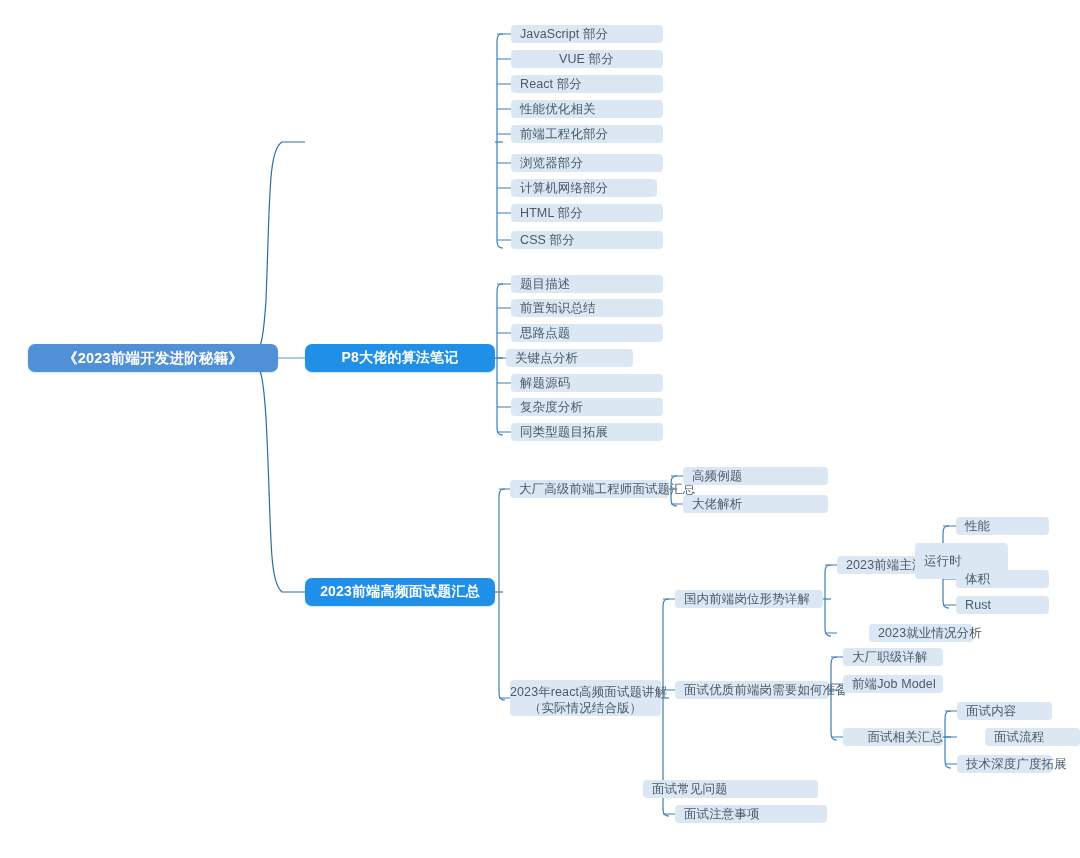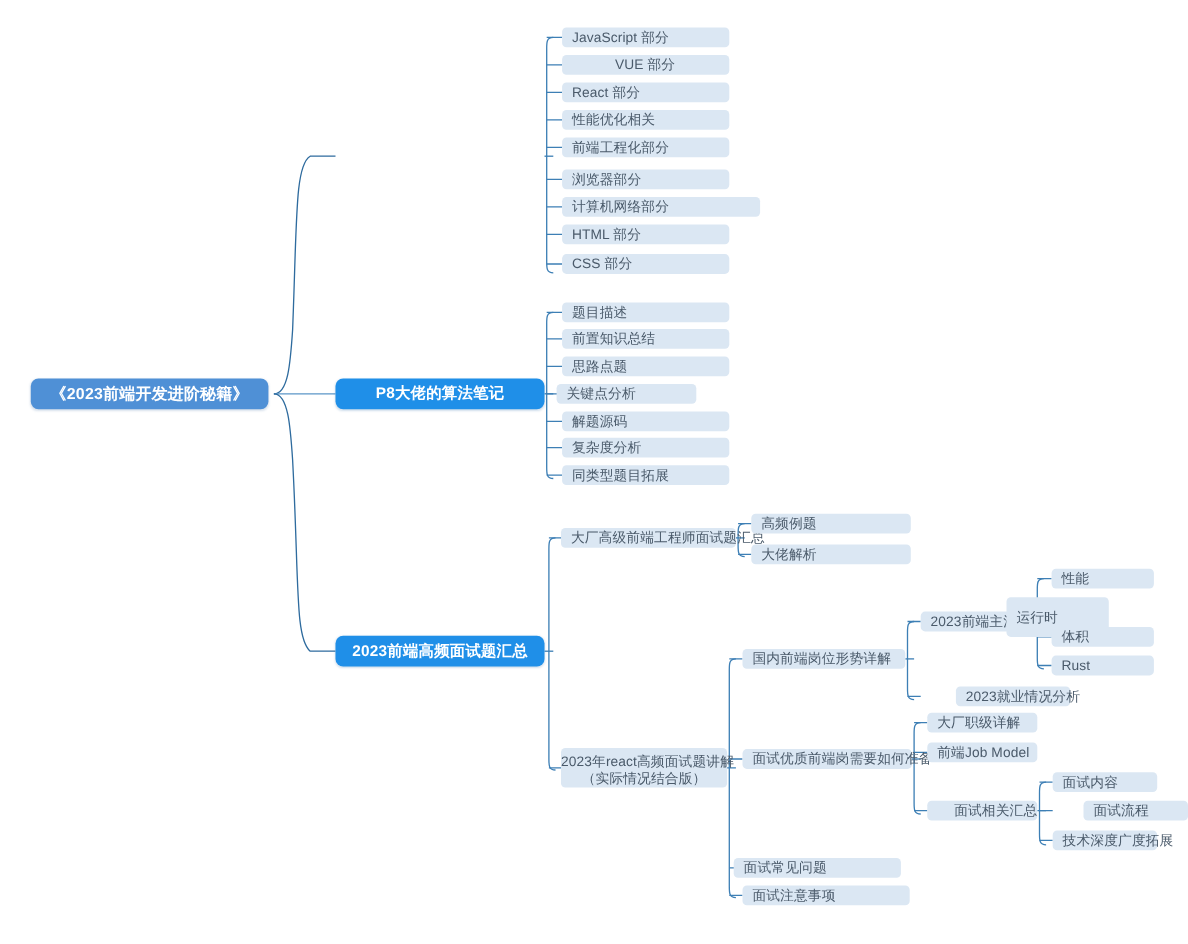--- a/index.html
+++ b/index.html
@@ -133,21 +133,21 @@
       <path d="M831 657 L843 657 M831 684 L843 684 M831 737 L843 737"></path>
     </g>
 
     <g>
       <path d="M943 737 L951 737"></path>
       <path d="M951 711 C945 711 945 715 945 721 L945 758 C945 764 945 768 951 768"></path>
       <path d="M945 711 L957 711 M945 737 L957 737 M945 764 L957 764"></path>
     </g>
   </svg>
 
-  <div class="node n-root" style="left:28px; top:344px; width:216px; height:28px;">
+  <div class="node n-root" style="left:28px; top:344px; width:250px; height:28px;">
     <span>《2023前端开发进阶秘籍》</span>
   </div>
 
 
   <div class="node n-leaf" style="left:511px; top:25px; width:152px; height:18px;">
     <span>JavaScript 部分</span>
     </div>
   <div class="node n-leaf" style="left:511px; top:50px; width:152px; height:18px;padding-left:48px;">
     <span>VUE 部分</span>
     </div>
@@ -156,21 +156,21 @@
     </div>
   <div class="node n-leaf" style="left:511px; top:100px; width:152px; height:18px;">
     <span>性能优化相关</span>
     </div>
   <div class="node n-leaf" style="left:511px; top:125px; width:152px; height:18px;">
     <span>前端工程化部分</span>
     </div>
   <div class="node n-leaf" style="left:511px; top:154px; width:152px; height:18px;">
     <span>浏览器部分</span>
     </div>
-  <div class="node n-leaf" style="left:511px; top:179px; width:180px; height:18px;">
+  <div class="node n-leaf" style="left:511px; top:179px; width:146px; height:18px;">
     <span>计算机网络部分</span>
     </div>
   <div class="node n-leaf" style="left:511px; top:204px; width:152px; height:18px;">
     <span>HTML 部分</span>
     </div>
   <div class="node n-leaf" style="left:511px; top:231px; width:152px; height:18px;">
     <span>CSS 部分</span>
     </div>
 
   <div class="node n-branch" style="left:305px; top:344px; width:190px; height:28px;text-align:center;">
@@ -260,20 +260,20 @@
   <div class="node n-leaf" style="left:957px; top:702px; width:95px; height:18px;">
     <span>面试内容</span>
     </div>
   <div class="node n-leaf" style="left:957px; top:728px; width:95px; height:18px;margin-left:28px;">
     <span>面试流程</span>
     </div>
   <div class="node n-leaf" style="left:957px; top:755px; width:95px; height:18px;">
     <span>技术深度广度拓展</span>
     </div>
 
-  <div class="node n-leaf" style="left:667px; top:780px; width:152px; height:18px;">
+  <div class="node n-leaf" style="left:643px; top:780px; width:175px; height:18px;">
     <span>面试常见问题</span>
     </div>
   <div class="node n-leaf" style="left:675px; top:805px; width:152px; height:18px;">
     <span>面试注意事项</span>
     </div>
 
 </div>
 
 </body></html>

